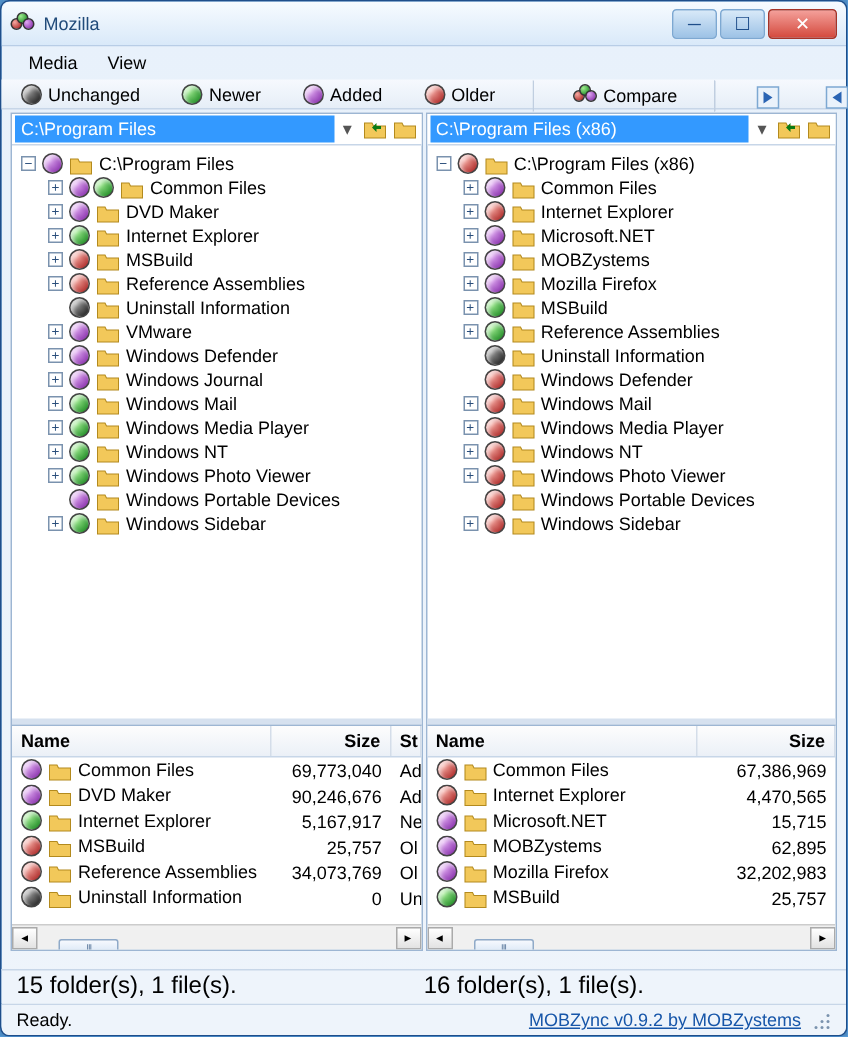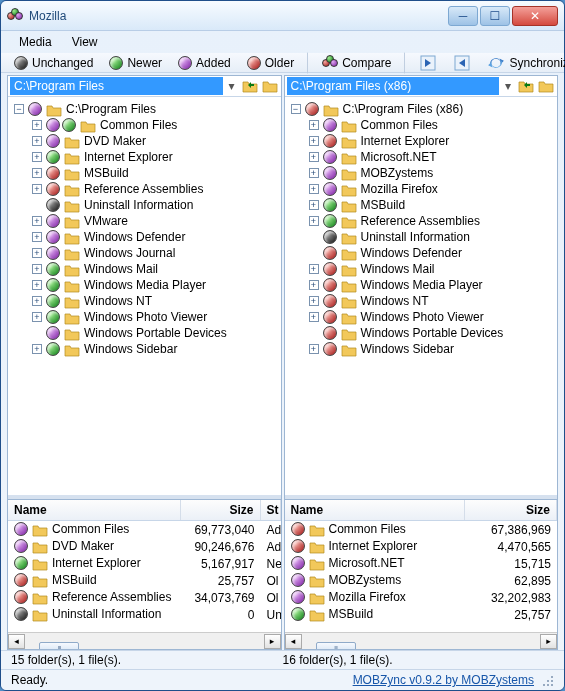--- a/index.html
+++ b/index.html
@@ -6,21 +6,21 @@
   body { margin: 0; font-family: "Segoe UI", Tahoma, sans-serif; font-size: 12px; background: #5aa1e0; width: 565px; height: 691px; overflow: hidden; }
   .window { width: 565px; height: 691px; background: linear-gradient(#cfe4f7,#e8f1fb 20px,#eef4fb); border: 1px solid #1f4e8a; border-radius: 6px; box-shadow: 0 0 10px rgba(0,0,0,.4); display: flex; flex-direction: column; }
   .titlebar { height: 30px; display: flex; align-items: center; padding: 0 6px; background: linear-gradient(#f7fbff,#d9e9f9); border-top-left-radius: 6px; border-top-right-radius: 6px; border-bottom: 1px solid #b8cde6; }
   .titlebar .icon { width: 16px; height: 16px; margin-right: 6px; }
   .titlebar .title { flex: 1; color: #214b7a; font-weight: 400; }
   .winbtns { display: flex; gap: 2px; }
   .winbtn { width: 30px; height: 20px; border-radius: 3px; border: 1px solid #7da8d2; background: linear-gradient(#d8e9f8,#9dc2e6); display: flex; align-items: center; justify-content: center; color: #1f4e8a; }
   .winbtn.close { background: linear-gradient(#f4a09a,#d44a3e); border-color: #a53328; color: #fff; width: 46px; }
   .menubar { height: 22px; display: flex; align-items: center; gap: 4px; padding: 0 10px; }
   .menubar span { padding: 2px 8px; border-radius: 2px; }
-  .toolbar { height: 20px; display: flex; align-items: center; padding: 0 6px; gap: 2px; border-bottom: 1px solid #c7d6e8; background: linear-gradient(#f6f9fe,#e6eef7); }
+  .toolbar { height: 20px; display: flex; align-items: flex-start; padding: 0 6px; gap: 14px; border-bottom: 1px solid #c7d6e8; background: linear-gradient(#f6f9fe,#e6eef7); }
   .tbtn { display: flex; align-items: center; gap: 4px; padding: 2px 6px; border: 1px solid transparent; border-radius: 3px; }
   .tbtn.sep { border-left: 1px solid #c0cee0; height: 22px; margin: 0 4px; padding: 0; }
   .ball { width: 14px; height: 14px; border-radius: 50%; border: 1px solid #444; box-shadow: inset 2px 2px 3px rgba(255,255,255,.7); display: inline-block; }
   .ball.black { background: radial-gradient(circle at 30% 30%, #999,#111); }
   .ball.green { background: radial-gradient(circle at 30% 30%, #9fec8f,#0a7a14); }
   .ball.purple{ background: radial-gradient(circle at 30% 30%, #e0a8f2,#7a1da0); }
   .ball.red   { background: radial-gradient(circle at 30% 30%, #f6a8a0,#a01414); }
   .balls3 { width: 16px; height: 16px; position: relative; }
   .balls3 .b { position:absolute; width:8px; height:8px; border-radius:50%; border:1px solid #333; }
   .balls3 .b1{ left:0; top:4px; background:radial-gradient(circle at 30% 30%,#f6a8a0,#a01414);}
@@ -59,21 +59,21 @@
   .listrow { display: flex; align-items: center; height: 17px; }
   .listrow .cell { padding: 0 6px; white-space: nowrap; overflow: hidden; }
   .listrow .nm { flex: 1; display:flex; align-items:center; gap:4px; }
   .listrow .sz { width: 80px; text-align: right; }
   .listrow .st { width: 20px; }
   .hscroll { height: 17px; background: #f0f0f0; border-top: 1px solid #ccc; display:flex; align-items:center; }
   .hscroll .btn { width:17px; height:15px; border:1px solid #aaa; background:linear-gradient(#fff,#e2e2e2); display:flex; align-items:center; justify-content:center; font-size:9px;}
   .hscroll .track { flex:1; position:relative; }
   .hscroll .thumb { position:absolute; left:14px; top:1px; width:40px; height:13px; background:linear-gradient(#f6f9fe,#cfe0f2); border:1px solid #8faac9; border-radius:2px; display:flex; align-items:center; justify-content:center; color:#6b86a6; font-size:8px; letter-spacing: -1px;}
 
-  .status-mid { display: flex; padding: 2px 10px; font-size: 12px; border-top: 1px solid #c7d6e8; background: #eef4fb; }
+  .status-mid { display: flex; padding: 2px 10px; font-size: 16px; border-top: 1px solid #c7d6e8; background: #eef4fb; margin-top: 12px; }
   .status-mid > div { flex: 1; }
 
   .statusbar { display: flex; align-items: center; padding: 3px 10px; font-size: 12px; background: #eef4fb; border-top: 1px solid #c7d6e8; border-bottom-left-radius: 6px; border-bottom-right-radius: 6px; }
   .statusbar .ready { flex: 1; }
   .statusbar a { color: #1756a9; text-decoration: underline; padding-left: 19px; }
   .grip { width: 14px; height: 14px; margin-left: 6px; }
 </style>
 </head>
 <body>
 

